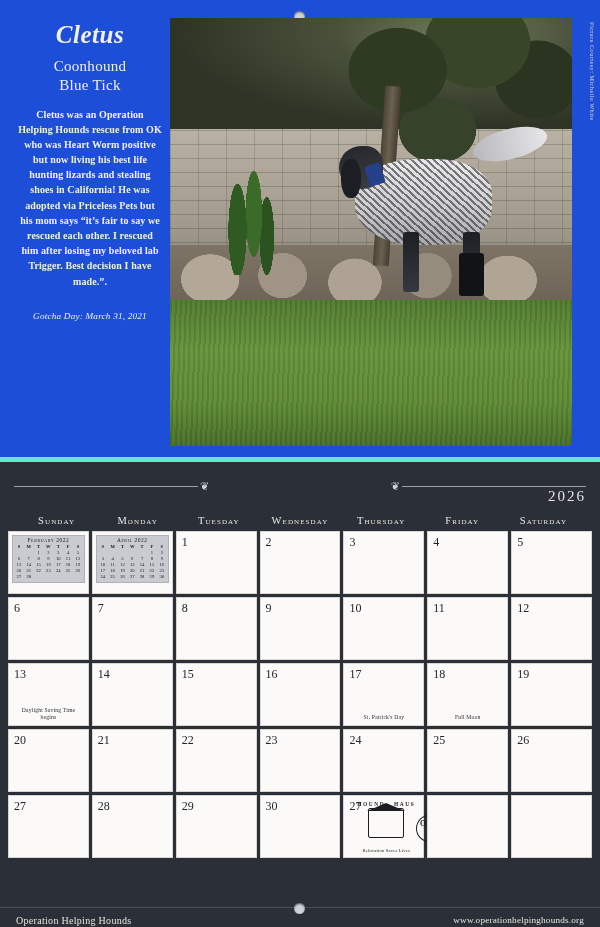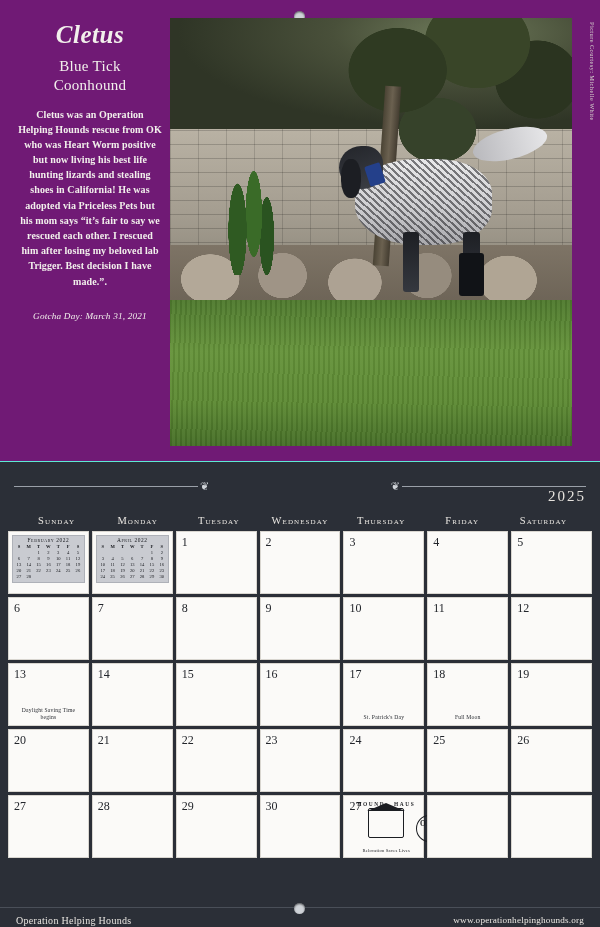--- a/index.html
+++ b/index.html
@@ -16,22 +16,22 @@
   .page {
     width: 600px; height: 927px;
     background: #23272e;
     position: relative;
   }
   
   .top-panel {
     position: absolute;
     left: 0; top: 0;
     width: 600px; height: 462px;
-    background: #701a75;
-    border-bottom: 1px solid #5eead4;
+    background: #1d4ed8;
+    border-bottom: 5px solid #5eead4;
   }
   .punch-hole {
     position: absolute;
     width: 11px; height: 11px;
     border-radius: 50%;
     background: #cfd3d8;
     box-shadow: inset 0 1px 2px rgba(0,0,0,.6);
   }
   .hole-top { left: 294px; top: 11px; }
   .hole-bottom { left: 294px; top: 903px; }
@@ -356,22 +356,22 @@
 <body>
 
 <div class="page">
 
   <div class="top-panel">
     <div class="punch-hole hole-top"></div>
 
     <div class="story">
       <h1 class="dog-name">Cletus</h1>
       <div class="breed">
+        <div>Coonhound</div>
         <div>Blue Tick</div>
-        <div>Coonhound</div>
       </div>
       <p class="story-body">Cletus was an Operation Helping Hounds rescue from OK who was Heart Worm positive but now living his best life hunting lizards and stealing shoes in California! He was adopted via Priceless Pets but his mom says “it’s fair to say we rescued each other. I rescued him after losing my beloved lab Trigger. Best decision I have made.”.</p>
       <div class="gotcha">Gotcha Day: March 31, 2021</div>
     </div>
 
     <div class="photo-frame">
       <div class="ph-sky"></div>
       <div class="ph-wall"></div>
       <div class="ph-rockwall"></div>
       <div class="ph-grass"></div>
@@ -390,21 +390,21 @@
 
     <div class="photo-credit">Picture Courtesy: Michelle White</div>
   </div>
 
   <div class="cal">
     <div class="cal-header">
       <div class="rule-left"></div>
       <div class="orn orn-l">❦</div>
       <div class="orn orn-r">❦</div>
       <div class="rule-right"></div>
-      <div class="year">2025</div>
+      <div class="year">2026</div>
     </div>
 
     <div class="dow-row">
       <div class="dow">Sunday</div>
       <div class="dow">Monday</div>
       <div class="dow">Tuesday</div>
       <div class="dow">Wednesday</div>
       <div class="dow">Thursday</div>
       <div class="dow">Friday</div>
       <div class="dow">Saturday</div>

